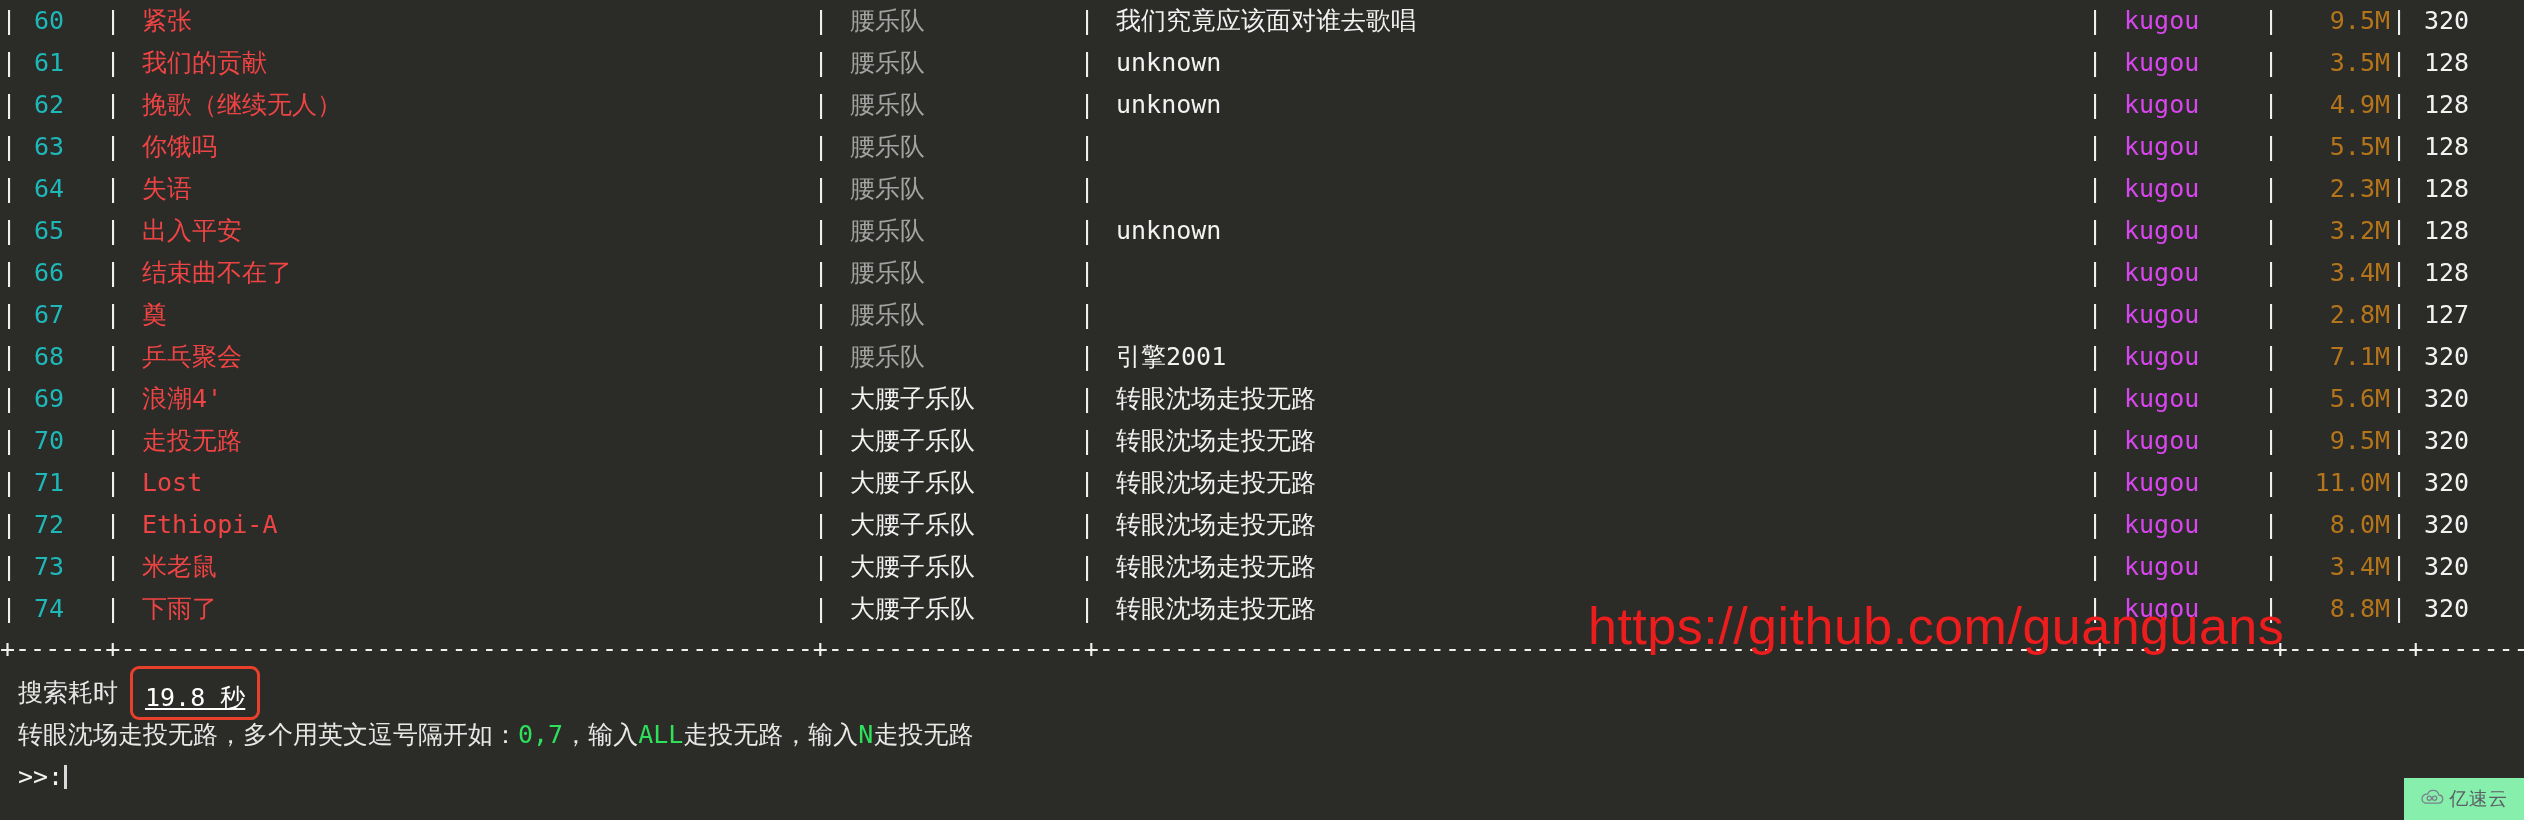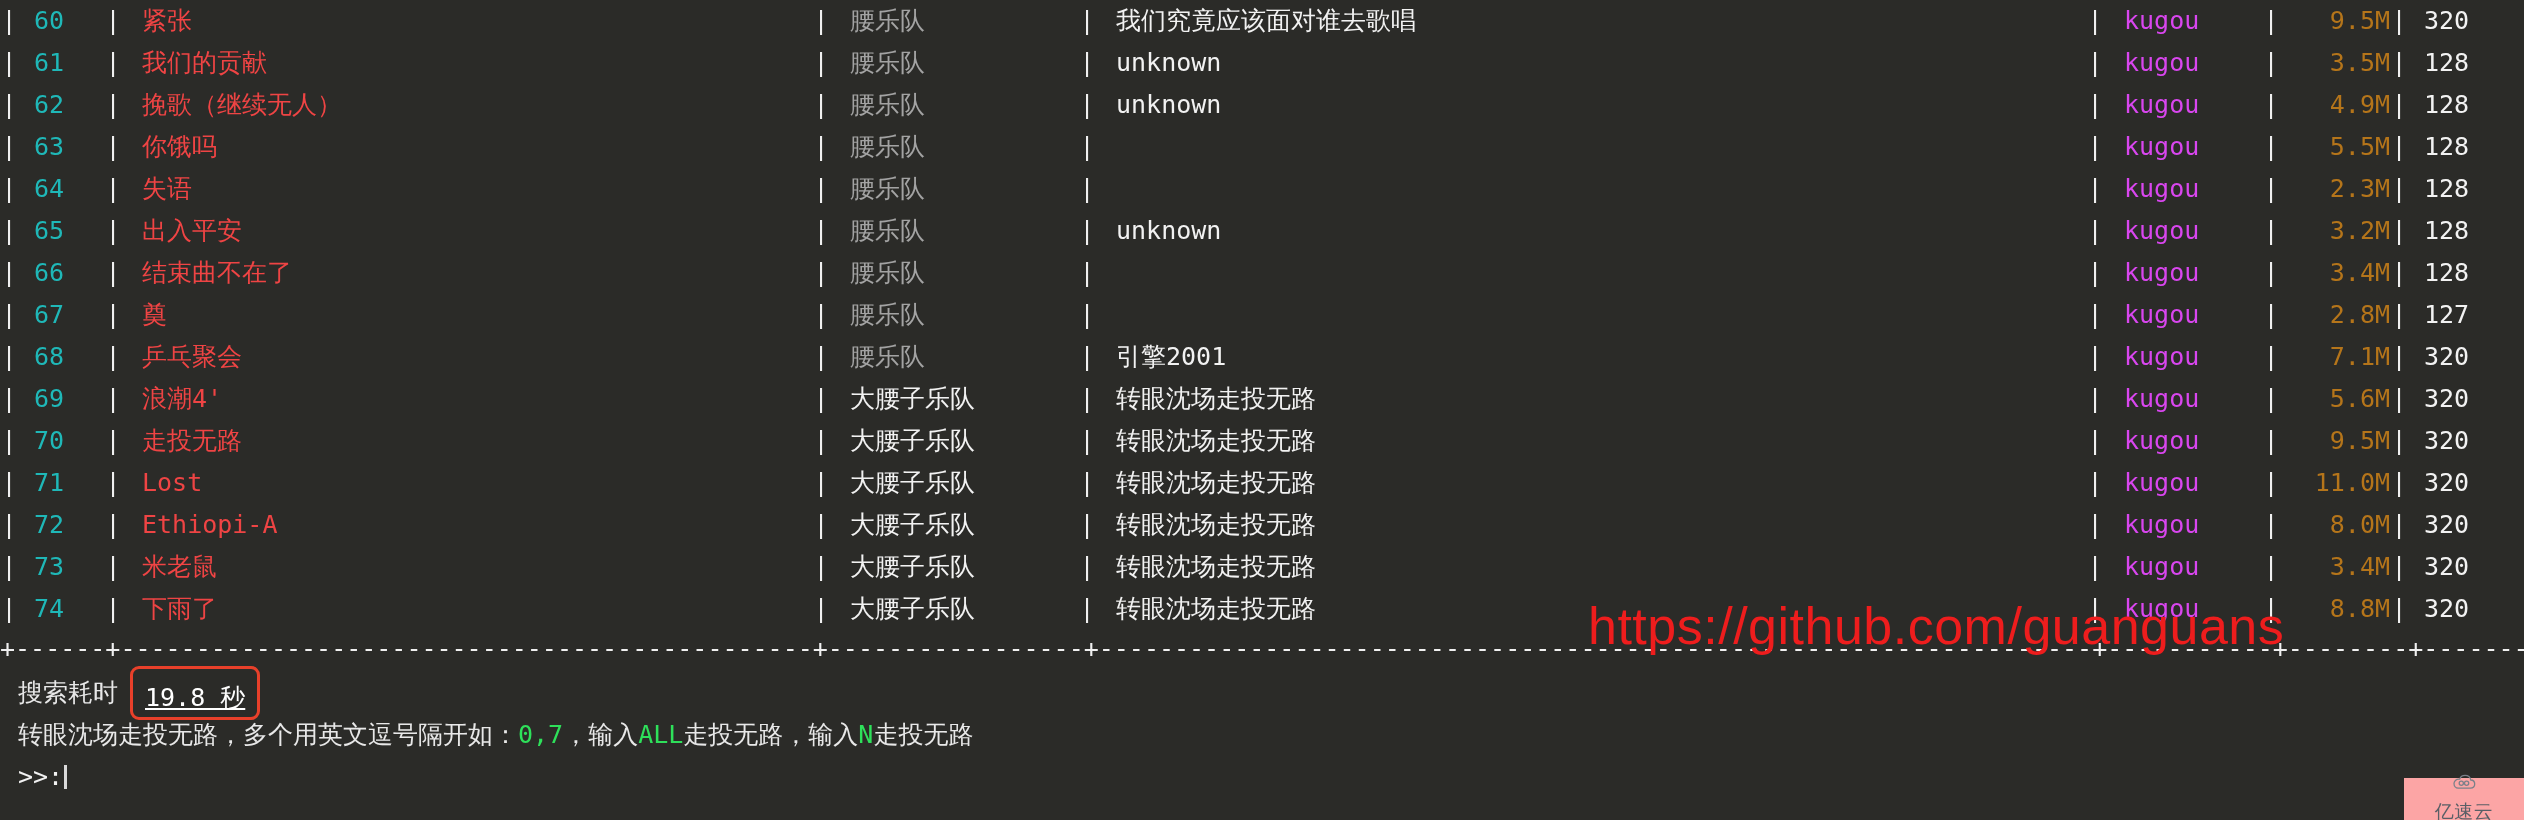--- a/index.html
+++ b/index.html
@@ -118,26 +118,25 @@
     white-space: nowrap;
     pointer-events: none;
   }
 
   .badge {
     position: absolute;
     right: 0px;
     bottom: 0px;
     width: 120px;
     height: 42px;
-    background: #fca5a5;
+    background: #86efac;
     display: flex;
     align-items: center;
     justify-content: center;
     gap: 5px;
-    flex-direction: column;
   }
   .badge-icon { display: block; }
   .badge-text {
     font-family: "Liberation Sans", sans-serif;
     font-size: 19px;
     color: #5a5f66;
     letter-spacing: 0.5px;
   }
 </style>
 </head>

